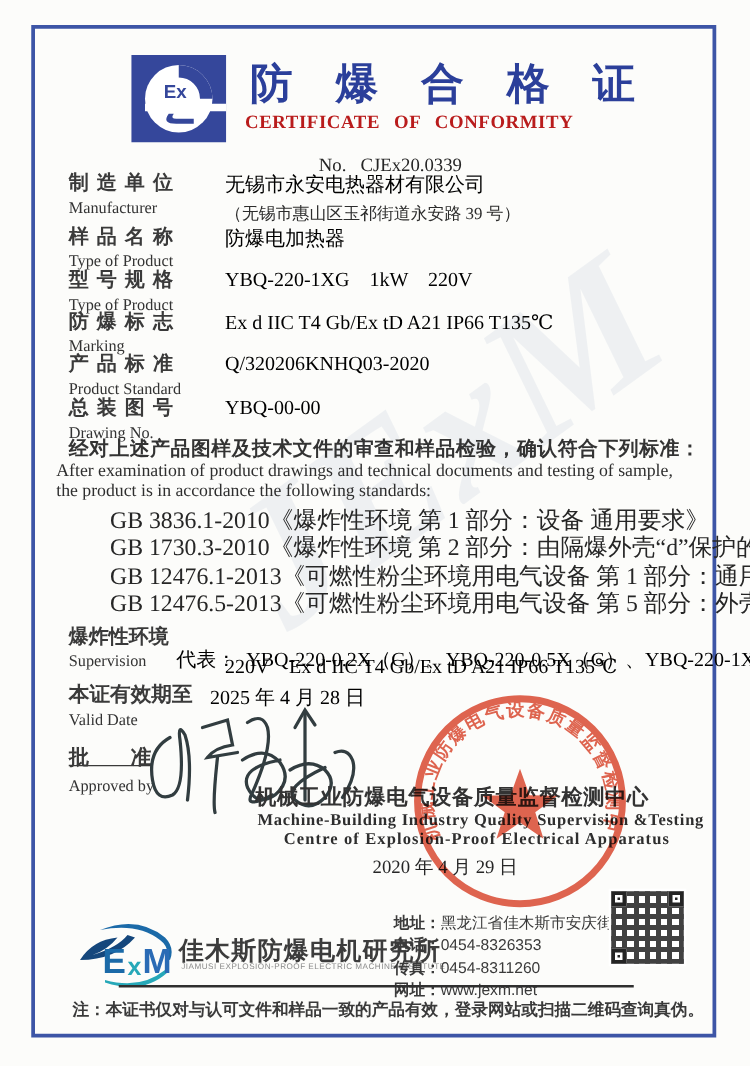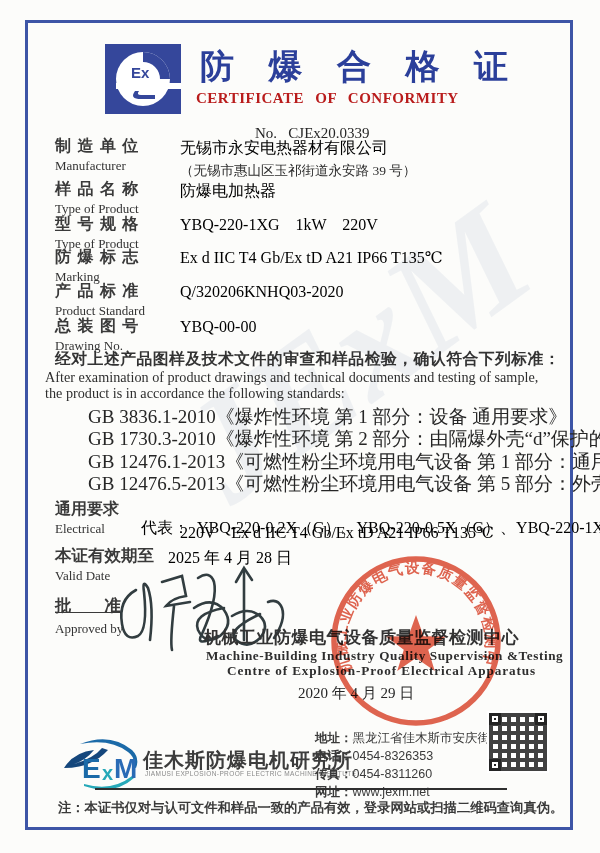--- a/index.html
+++ b/index.html
@@ -149,22 +149,22 @@
   <div class="statement-en abs">After examination of product drawings and technical documents and testing of sample, the product is in accordance the following standards:</div>
 
   <div class="standards abs">
     <div><span class="std-code">GB 3836.1-2010</span><span>《爆炸性环境 第 1 部分：设备 通用要求》</span></div>
     <div><span class="std-code">GB 1730.3-2010</span><span>《爆炸性环境 第 2 部分：由隔爆外壳“d”保护的设备》</span></div>
     <div><span class="std-code">GB 12476.1-2013</span><span>《可燃性粉尘环境用电气设备 第 1 部分：通用要求》</span></div>
     <div><span class="std-code">GB 12476.5-2013</span><span>《可燃性粉尘环境用电气设备 第 5 部分：外壳保护型“tD”》</span></div>
   </div>
 
   <div class="abs" style="left:55px;top:499px;">
-    <div class="lab-cn" style="letter-spacing:0;">通用要求</div>
-    <div class="lab-en">Electrical</div>
+    <div class="lab-cn" style="letter-spacing:0;">爆炸性环境</div>
+    <div class="lab-en">Supervision</div>
   </div>
   <div class="abs val expl-line" style="left:125px;top:500px;">
     <span>代表：  </span><span>YBQ-220-0.2X（G）、YBQ-220-0.5X（G）、YBQ-220-1X（G）</span>
   </div>
   <div class="abs val expl-line" style="left:180px;top:523px;">220V    Ex d IIC T4 Gb/Ex tD A21 IP66 T135℃</div>
 
   <div class="abs" style="left:55px;top:545px;">
     <div class="lab-cn" style="letter-spacing:0;font-size:16.5px;">本证有效期至</div>
     <div class="lab-en">Valid Date</div>
   </div>

